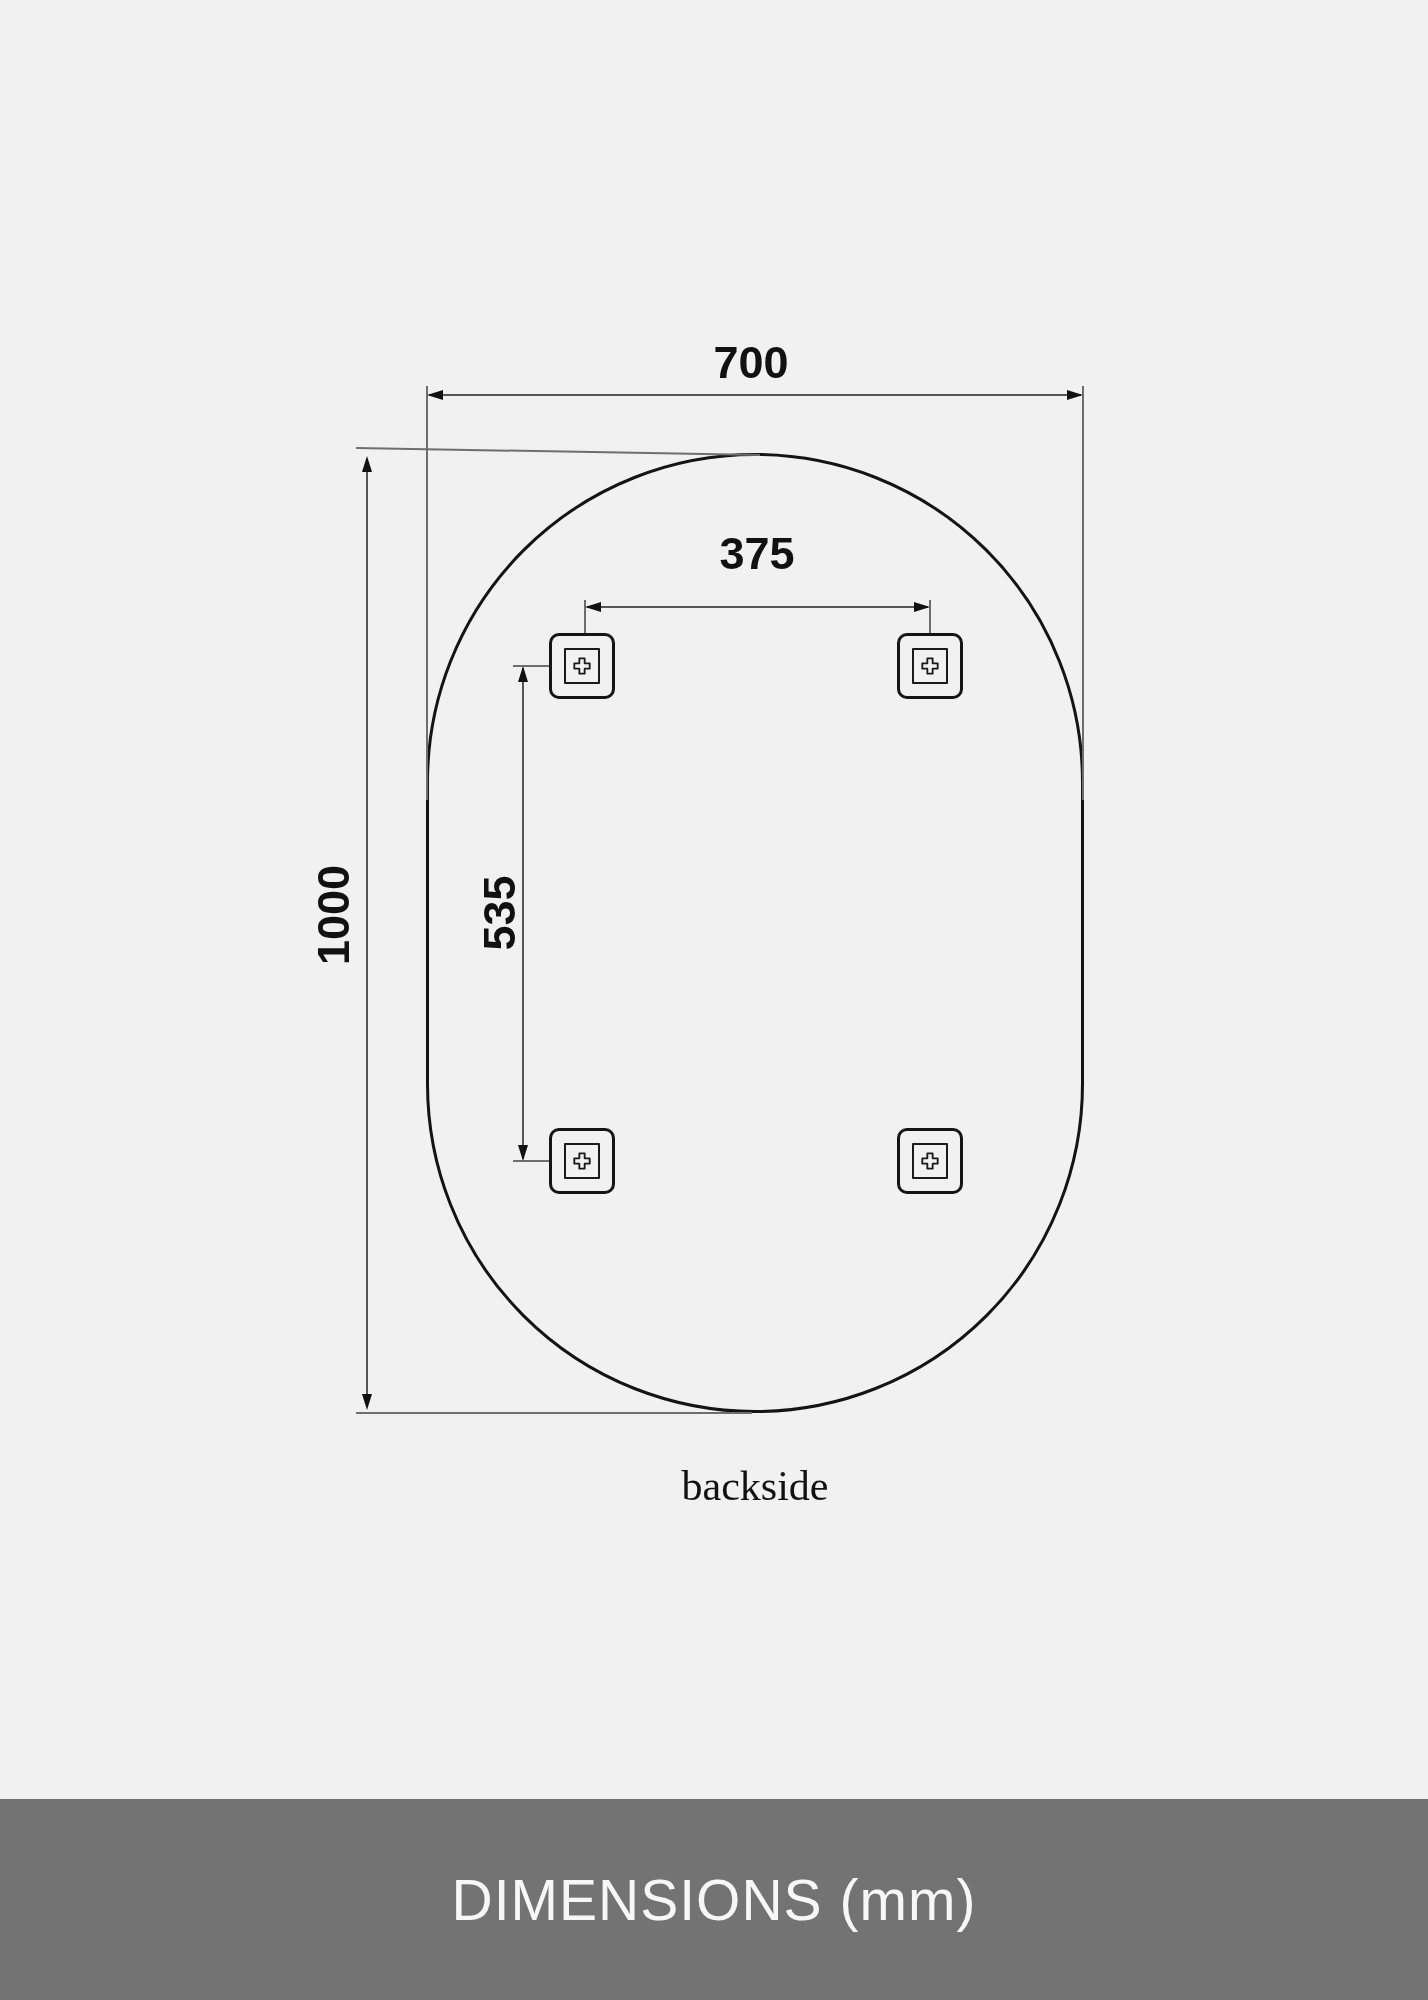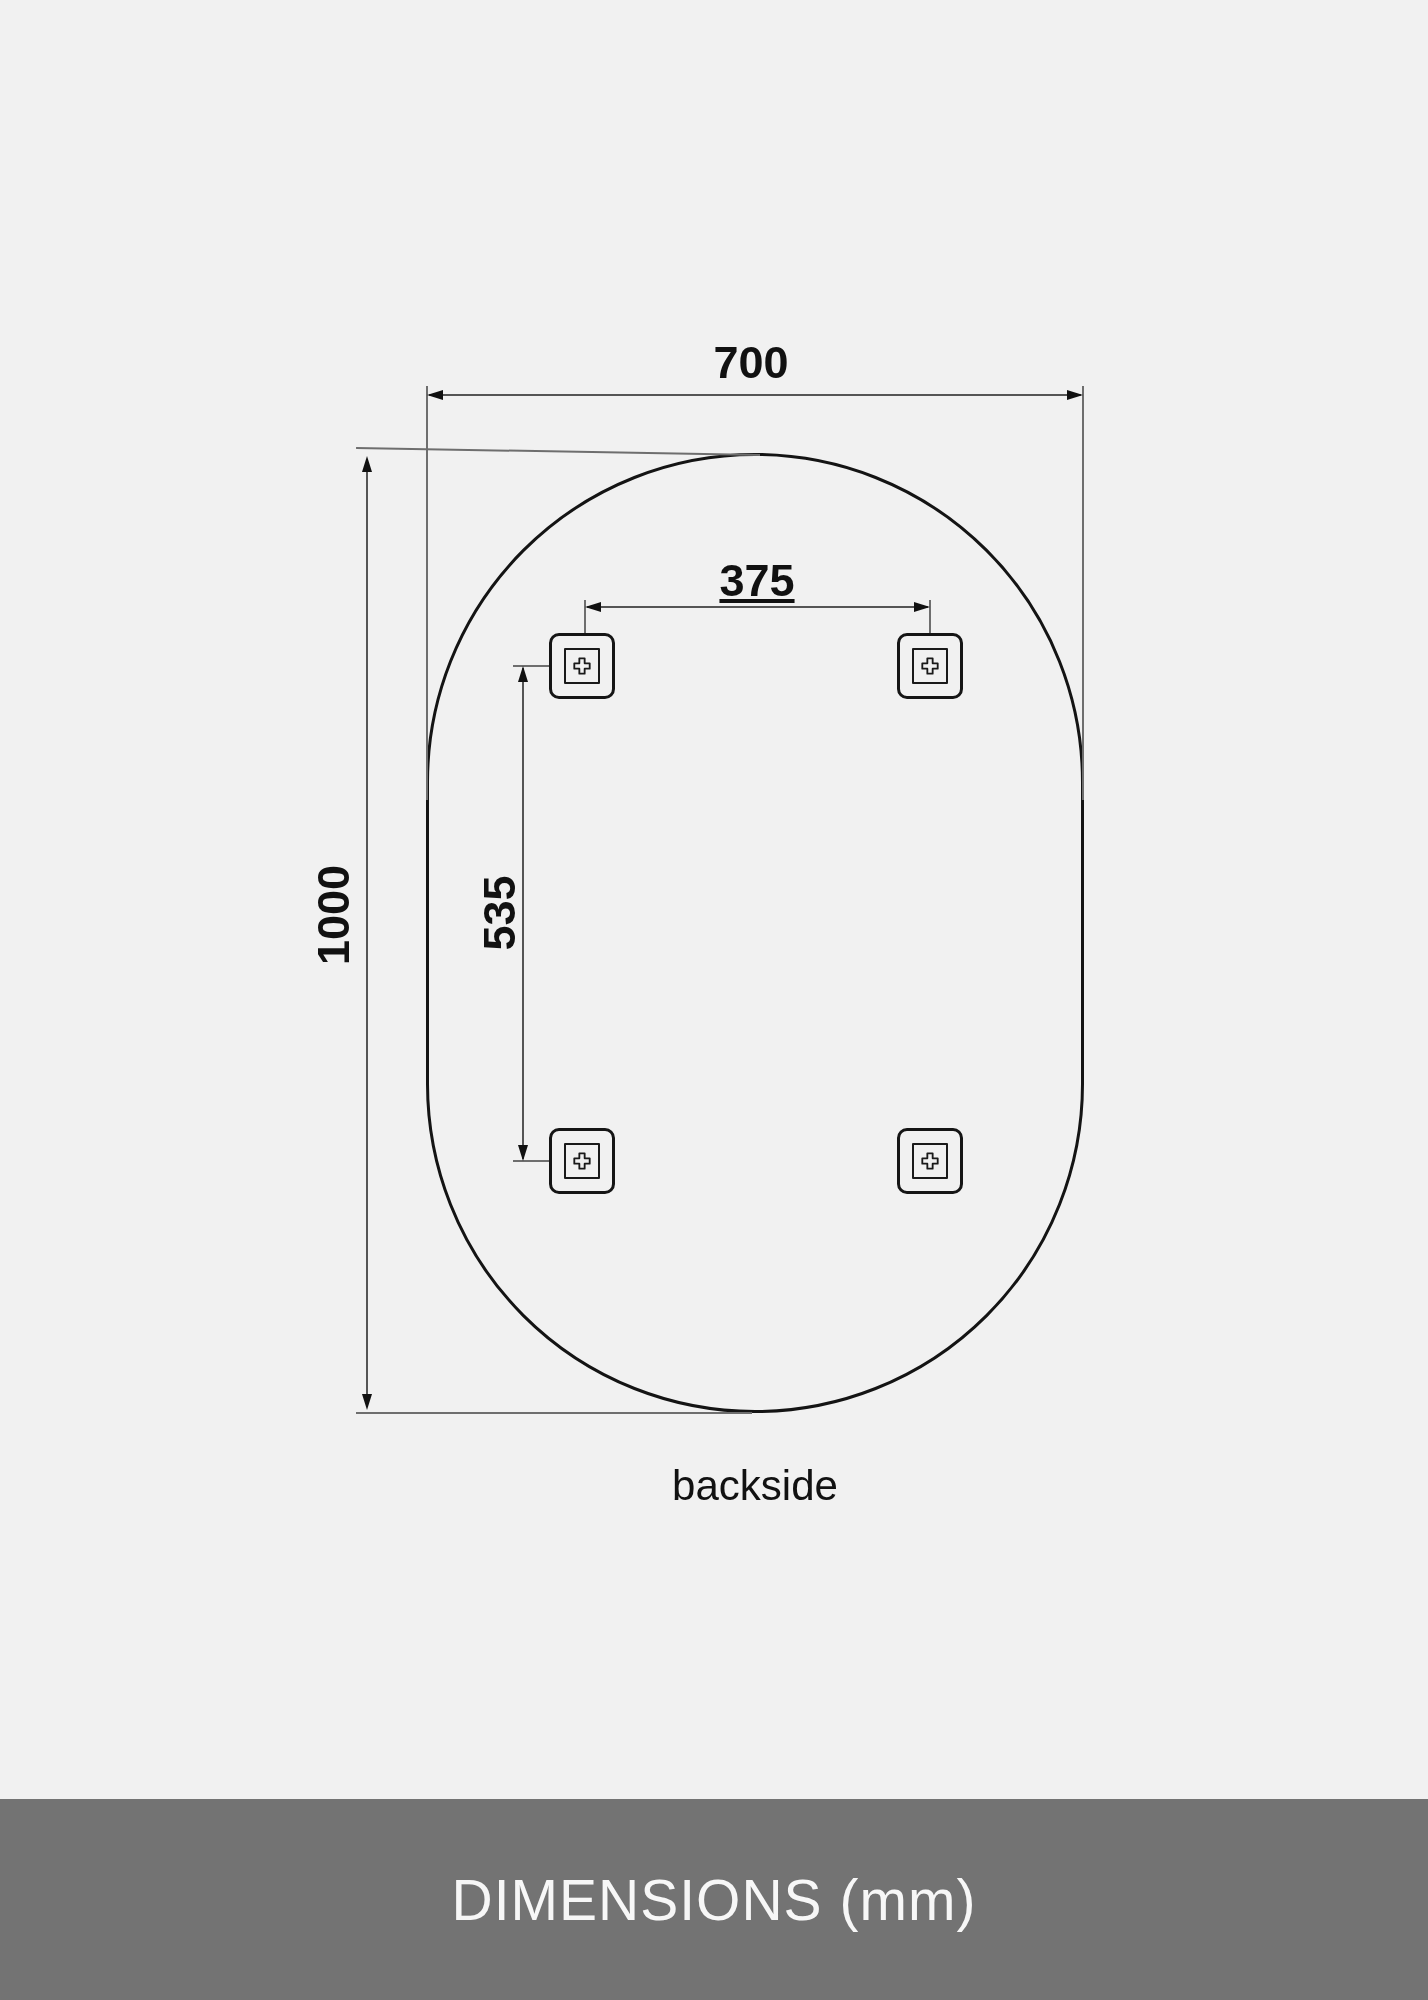--- a/index.html
+++ b/index.html
@@ -40,21 +40,21 @@
     border:3px solid #151515; border-radius:10px;
     display:flex; align-items:center; justify-content:center;
   }
   .bracket .inner {
     width:36px; height:36px; border:2px solid #1a1a1a; border-radius:1px;
     display:flex; align-items:center; justify-content:center; background:#f1f1f1;
   }
 
   .view-label {
     position:absolute; left:755px; top:1486px; transform:translate(-50%,-50%);
-    color:#111; font-size:42px; font-weight:400; white-space:nowrap;
+    color:#111; font-size:42px; font-weight:400; white-space:nowrap;font-family:Liberation Serif, serif;
   }
 
   .footer {
     position:absolute; left:0; top:1799px; width:1428px; height:201px;
     background:#737373; display:flex; align-items:center; justify-content:center;
   }
   .footer-title {
     color:#f7f7f7; font-size:57px; font-weight:400; letter-spacing:1px; white-space:nowrap;
   }
 </style>
@@ -77,21 +77,21 @@
   <div class="dim" style="left:366px; top:459px; width:2px; height:948px;"></div>
   <div class="ah up" style="left:362px; top:456px;"></div>
   <div class="ah down" style="left:362px; top:1394px;"></div>
   <div class="dimlabel vertical" style="left:334px; top:915px;">1000</div>
 
   <div class="ext" style="left:584px; top:600px; width:2px; height:33px;"></div>
   <div class="ext" style="left:929px; top:600px; width:2px; height:33px;"></div>
   <div class="dim" style="left:587px; top:606px; width:341px; height:2px;"></div>
   <div class="ah left" style="left:585px; top:602px;"></div>
   <div class="ah right" style="left:914px; top:602px;"></div>
-  <div class="dimlabel" style="left:757px; top:581px;text-decoration:underline;">375</div>
+  <div class="dimlabel" style="left:757px; top:554px;">375</div>
 
   <div class="ext" style="left:513px; top:665px; width:36px; height:2px;"></div>
   <div class="ext" style="left:513px; top:1160px; width:36px; height:2px;"></div>
   <div class="dim" style="left:522px; top:668px; width:2px; height:491px;"></div>
   <div class="ah up" style="left:518px; top:666px;"></div>
   <div class="ah down" style="left:518px; top:1145px;"></div>
   <div class="dimlabel vertical" style="left:500px; top:913px;">535</div>
 
   <div class="bracket" style="left:549px; top:633px;">
     <div class="inner">

